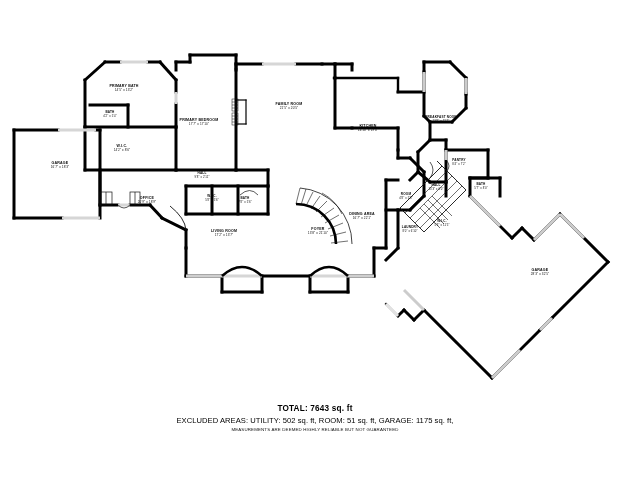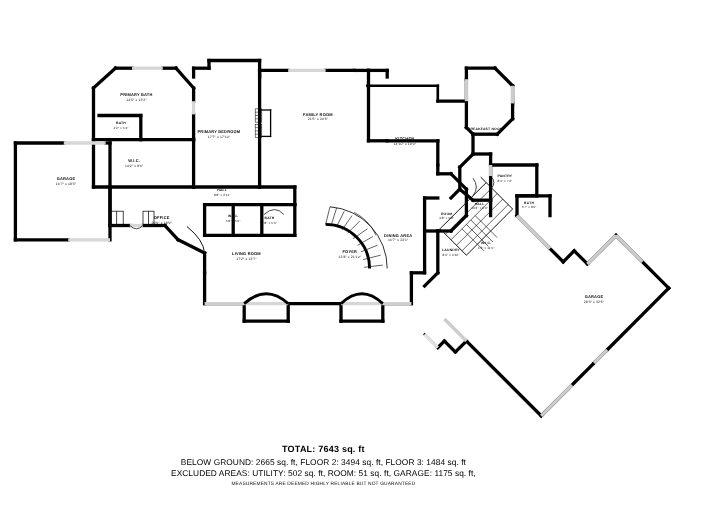--- a/index.html
+++ b/index.html
@@ -13,21 +13,21 @@
   svg#plan{display:block;width:640px;height:400px;}
 
   .rmlabel{font-family:"Liberation Sans", sans-serif;text-anchor:middle;fill:#0a0a0a;}
   .rmname{font-size:3.6px;letter-spacing:.18px;font-weight:700;}
   .rmdim{font-size:3.1px;letter-spacing:.12px;}
   .rmname.sm{font-size:3.1px;}
   .rmdim.sm{font-size:2.8px;}
 
   #footer{
     position:absolute;left:0;top:404px;width:588px;
-    text-align:center;line-height:1.30;
+    text-align:center;line-height:1.30;padding-left:21px;
   }
   #footer .total{font-size:8.2px;font-weight:700;letter-spacing:.2px;margin-bottom:1px;}
   #footer .ln{font-size:7.6px;letter-spacing:.05px;}
   #footer .disc{font-size:4.4px;letter-spacing:.15px;margin-top:1.5px;color:#111;}
 </style>
 </head>
 <body>
 
 <div id="stage">
 
@@ -345,18 +345,17 @@
             <text class="rmlabel rmname" x="540" y="271">GARAGE</text>
             <text class="rmlabel rmdim" x="540" y="275.4">28'3" x 32'5"</text>
           </g>
         </g>
 
     </svg>
   </div>
 
   <div id="footer">
     <div class="total">TOTAL: 7643 sq. ft</div>
-    <div class="ln">BELOW GROUND: 2665 sq. ft, FLOOR 2: 3494 sq. ft, FLOOR 3: 1484 sq. ft</div>
     <div class="ln">EXCLUDED AREAS: UTILITY: 502 sq. ft, ROOM: 51 sq. ft, GARAGE: 1175 sq. ft,</div>
     <div class="disc">MEASUREMENTS ARE DEEMED HIGHLY RELIABLE BUT NOT GUARANTEED</div>
   </div>
 
 </div>
 
 </body></html>

